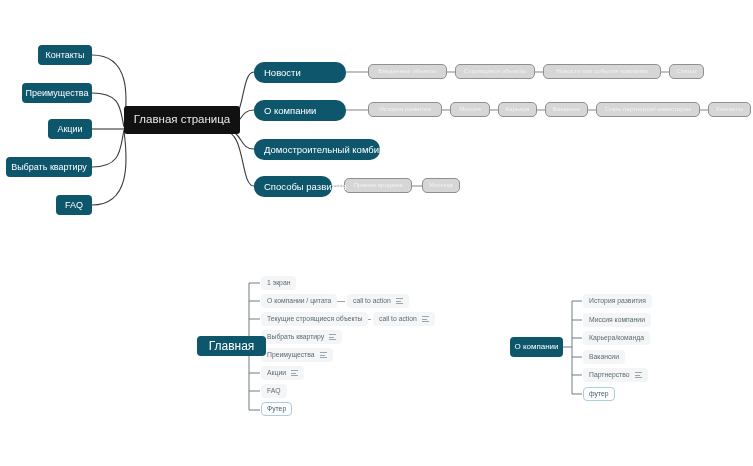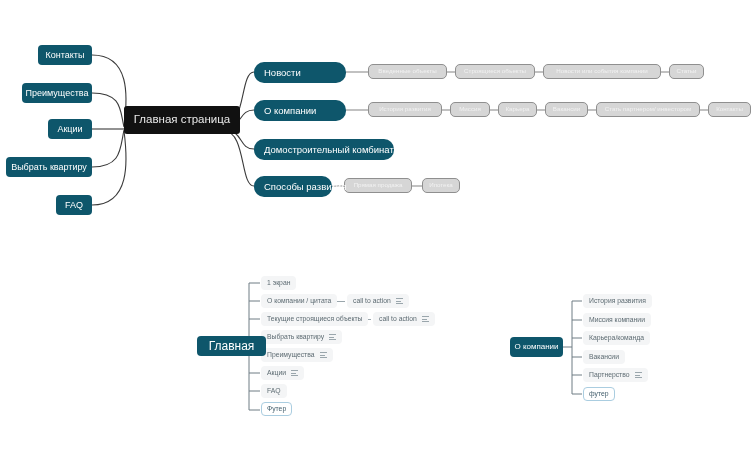--- a/index.html
+++ b/index.html
@@ -163,21 +163,21 @@
   <div class="node teal" style="left:56px;top:195px;width:36px;">
     <span>FAQ</span>
   </div>
 
   <div class="node teal big" style="left:254px;top:62px;width:92px;justify-content:flex-start;padding-left:10px;">
     <span>Новости</span>
   </div>
   <div class="node teal big" style="left:254px;top:100px;width:92px;justify-content:flex-start;padding-left:10px;">
     <span>О компании</span>
   </div>
-  <div class="node teal big" style="left:254px;top:139px;width:140px;justify-content:flex-start;padding-left:10px;">
+  <div class="node teal big" style="left:254px;top:139px;width:126px;justify-content:flex-start;padding-left:10px;">
     <span>Домостроительный комбинат</span>
   </div>
   <div class="node teal big" style="left:254px;top:176px;width:78px;justify-content:flex-start;padding-left:10px;">
     <span>Способы развития</span>
   </div>
 
   <div class="node grey" style="left:368px;top:64px;width:79px;">
     <span>Введенные объекты</span>
   </div>
   <div class="node grey" style="left:455px;top:64px;width:80px;">

